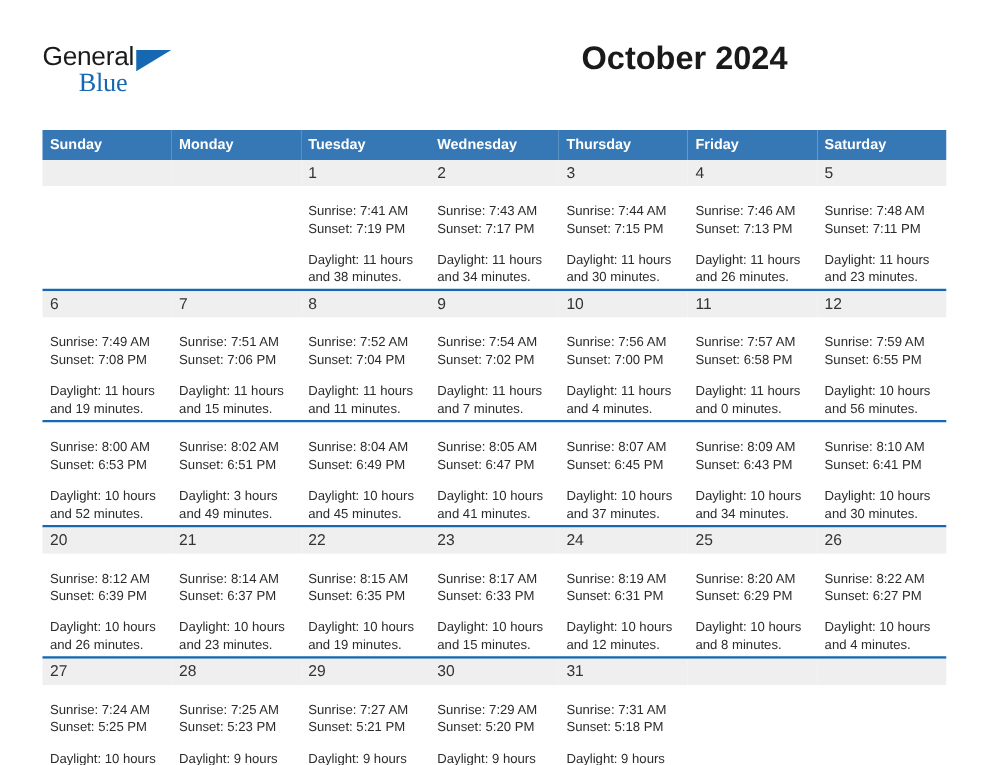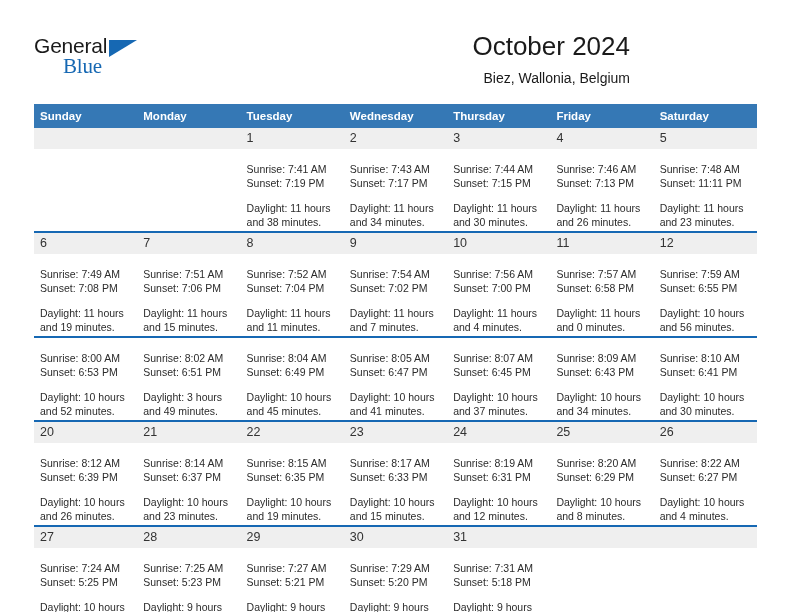--- a/index.html
+++ b/index.html
@@ -67,21 +67,21 @@
   }
 
   .titles {
     position: absolute;
     right: 0;
     top: 0;
     text-align: right;
   }
   .cal-title {
     font-size: 26px;
-    font-weight: normal;
+    font-weight: bold;
     color: #1a1a1a;
     line-height: 32px;
     white-space: nowrap;
   }
   .cal-sub {
     font-size: 14px;
     color: #1a1a1a;
     line-height: 20px;
     margin-top: 6px;
     white-space: nowrap;
@@ -149,21 +149,20 @@
   <div class="top">
 
     <div class="logo">
       <span class="logo-general">General</span>
       <span class="logo-tri"></span>
       <span class="logo-blue">Blue</span>
     </div>
 
     <div class="titles">
       <div class="cal-title">October 2024</div>
-      <div class="cal-sub">Biez, Wallonia, Belgium</div>
     </div>
 
   </div>
 
   <table class="cal">
     <colgroup>
       <col>
         <col>
         <col>
         <col>
@@ -210,21 +209,21 @@
             <div>Sunset: 7:15 PM</div>
             <div class="dl">Daylight: 11 hours and 30 minutes.</div>
           </td>
           <td>
             <div>Sunrise: 7:46 AM</div>
             <div>Sunset: 7:13 PM</div>
             <div class="dl">Daylight: 11 hours and 26 minutes.</div>
           </td>
           <td>
             <div>Sunrise: 7:48 AM</div>
-            <div>Sunset: 11:11 PM</div>
+            <div>Sunset: 7:11 PM</div>
             <div class="dl">Daylight: 11 hours and 23 minutes.</div>
           </td>
         </tr>
         <tr class="wk-sep">
           <td colspan="7"></td>
         </tr>
         <tr class="datebar">
           <td>6</td>
           <td>7</td>
           <td>8</td>

